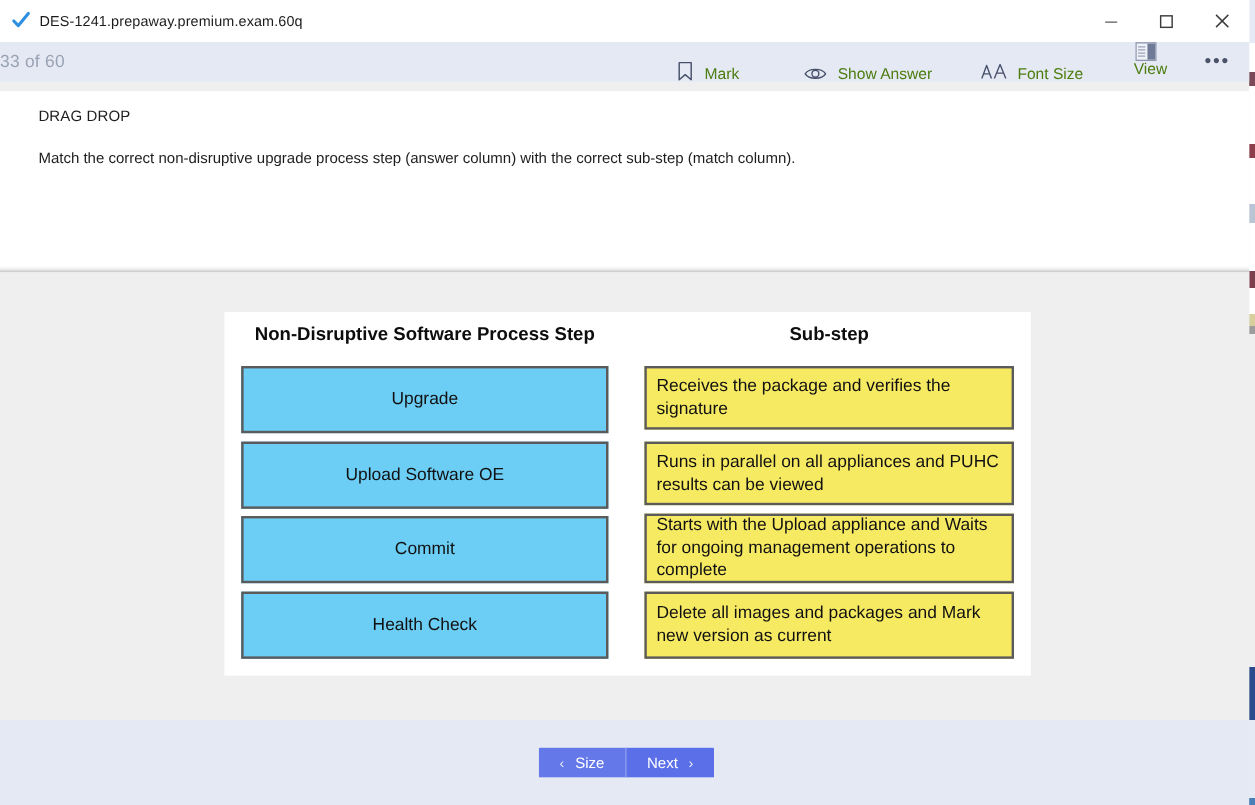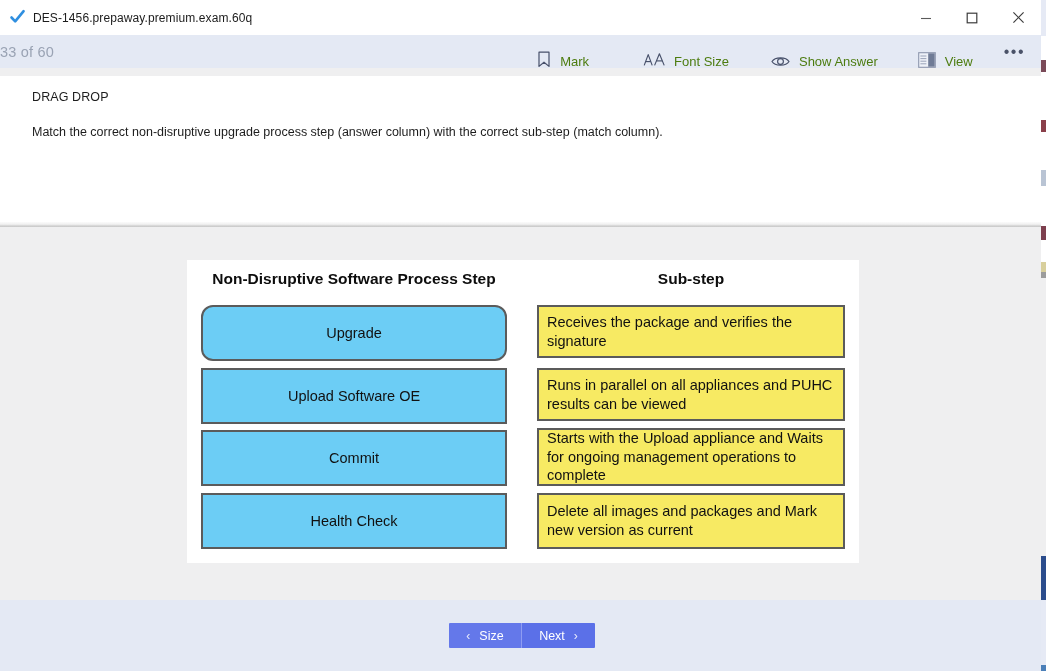--- a/index.html
+++ b/index.html
@@ -155,21 +155,21 @@
     align-items: center;
     justify-content: center;
     margin-right: 9px;
     flex: 0 0 auto;
   }
   .tb-item .tb-ico svg { display: block; }
   .tb-label { line-height: 1; }
   .tb-gap-mark   { margin-right: 36px; }
   .tb-gap-answer { margin-right: 22px; }
   .tb-gap-font   { margin-right: 24px; }
-  .tb-gap-view   { margin-right: 16px; }
+  .tb-gap-view   { margin-right: 16px; flex-direction: column; }
   .tb-more {
     color: #4a5268;
     font-size: 16px;
     letter-spacing: 1.5px;
     padding: 0 16px 0 6px;
     line-height: 1;
     height: 33px;
     display: flex;
     align-items: center;
   }
@@ -272,21 +272,21 @@
   }
   .dd-box.blue .dd-text { text-align: center; }
   .dd-box.yellow .dd-text {
     text-align: left;
     padding: 0 6px 0 8px;
     width: 100%;
     box-sizing: border-box;
   }
 
   
-  .b0 { top: 45px;  height: 56px; border-radius: 12px; }
+  .b0 { top: 45px;  height: 56px; }
   .b1 { top: 108px; height: 56px; }
   .b2 { top: 170px; height: 56px; }
   .b3 { top: 233px; height: 56px; }
 
   
   .y0 { top: 45px;  height: 53px; }
   .y1 { top: 108px; height: 53px; }
   .y2 { top: 168px; height: 58px; }
   .y3 { top: 233px; height: 56px; }
 
@@ -341,21 +341,21 @@
   <div class="bg-strip-left"></div>
   <div class="bg-bottom-bar"></div>
 
   <div class="titlebar">
     <div class="title-left">
       <span class="app-check">
         <svg width="17" height="17" viewBox="0 0 17 17">
           <path d="M2.5 8.5 L6.2 12.4 L14.6 2.2" stroke="#2f8fe0" stroke-width="2.6" fill="none" stroke-linecap="round" stroke-linejoin="round"></path>
         </svg>
       </span>
-      <span class="title-text">DES-1456.prepaway.premium.exam.60q</span>
+      <span class="title-text">DES-1241.prepaway.premium.exam.60q</span>
     </div>
     <div class="win-controls">
       <div class="win-btn">
         <svg width="12" height="12" viewBox="0 0 12 12">
           <line x1="1" y1="6.5" x2="11" y2="6.5" stroke="#5a5a5a" stroke-width="1.1"></line>
         </svg>
       </div>
       <div class="win-btn">
         <svg width="12" height="12" viewBox="0 0 12 12">
           <rect x="1.2" y="1.2" width="9.6" height="9.6" fill="none" stroke="#3c3c3c" stroke-width="1.2"></rect>
@@ -374,42 +374,42 @@
     <div class="counter">33 of 60</div>
     <div class="toolbar-spacer"></div>
 
     <div class="tb-item tb-gap-mark">
       <span class="tb-ico">
         <svg width="14" height="17" viewBox="0 0 14 17">
           <path d="M2 1.2 H12 V15.4 L7 11.2 L2 15.4 Z" fill="none" stroke="#47506a" stroke-width="1.2" stroke-linejoin="round"></path>
         </svg>
       </span>
       <span class="tb-label">Mark</span>
+    </div>
+
+    <div class="tb-item tb-gap-answer">
+      <span class="tb-ico">
+        <svg width="19" height="13" viewBox="0 0 19 13">
+          <path d="M1 6.5 C4 1.6 15 1.6 18 6.5 C15 11.4 4 11.4 1 6.5 Z" fill="none" stroke="#47506a" stroke-width="1.15"></path>
+          <circle cx="9.5" cy="6.5" r="2.9" fill="none" stroke="#47506a" stroke-width="1.15"></circle>
+        </svg>
+      </span>
+      <span class="tb-label">Show Answer</span>
     </div>
 
     <div class="tb-item tb-gap-font">
       <span class="tb-ico">
         <svg width="22" height="16" viewBox="0 0 22 16">
           <path d="M1.2 13.4 L5.2 2.6 L9.2 13.4" fill="none" stroke="#47506a" stroke-width="1.15" stroke-linejoin="round"></path>
           <line x1="2.7" y1="9.6" x2="7.7" y2="9.6" stroke="#47506a" stroke-width="1.15"></line>
           <path d="M11.6 13.4 L16.4 1.8 L21.2 13.4" fill="none" stroke="#47506a" stroke-width="1.15" stroke-linejoin="round"></path>
           <line x1="13.5" y1="8.9" x2="19.3" y2="8.9" stroke="#47506a" stroke-width="1.15"></line>
         </svg>
       </span>
       <span class="tb-label">Font Size</span>
-    </div>
-
-    <div class="tb-item tb-gap-answer">
-      <span class="tb-ico">
-        <svg width="19" height="13" viewBox="0 0 19 13">
-          <path d="M1 6.5 C4 1.6 15 1.6 18 6.5 C15 11.4 4 11.4 1 6.5 Z" fill="none" stroke="#47506a" stroke-width="1.15"></path>
-          <circle cx="9.5" cy="6.5" r="2.9" fill="none" stroke="#47506a" stroke-width="1.15"></circle>
-        </svg>
-      </span>
-      <span class="tb-label">Show Answer</span>
     </div>
 
     <div class="tb-item tb-gap-view">
       <span class="tb-ico">
         <svg width="18" height="16" viewBox="0 0 18 16">
           <rect x="0.7" y="0.7" width="16.6" height="14.6" fill="#eef1f8" stroke="#8d97ae" stroke-width="1.1"></rect>
           <rect x="10.2" y="1.3" width="6.5" height="13.4" fill="#6f7b96"></rect>
           <line x1="2.4" y1="4" x2="8.4" y2="4" stroke="#9aa3b8" stroke-width="1"></line>
           <line x1="2.4" y1="6.6" x2="8.4" y2="6.6" stroke="#9aa3b8" stroke-width="1"></line>
           <line x1="2.4" y1="9.2" x2="8.4" y2="9.2" stroke="#9aa3b8" stroke-width="1"></line>

